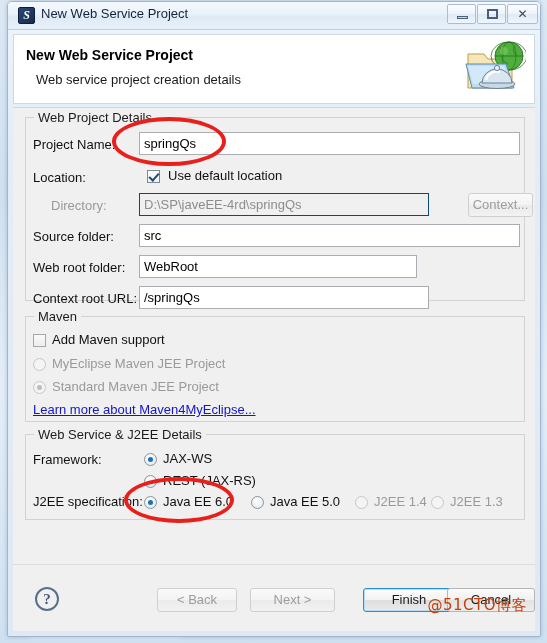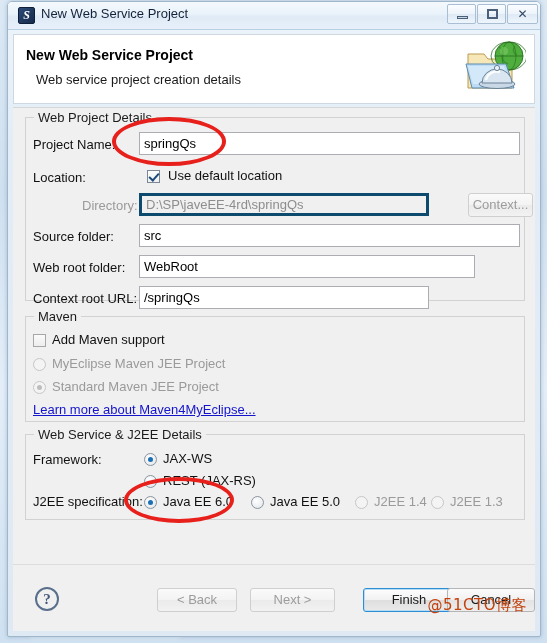--- a/index.html
+++ b/index.html
@@ -184,21 +184,21 @@
     font-family: "Liberation Sans", sans-serif;
     font-size: 13px;
     color: #000;
     padding: 0 4px;
     height: 23px;
     line-height: 21px;
     outline: none;
   }
   .tf.readonly {
     background: #f0f0f0;
-    border: 3px solid #0c4a6e;
+    border: 1px solid #0c4a6e;
     color: #8d8d8d;
   }
 
   .btn {
     position: absolute;
     box-sizing: border-box;
     border: 1px solid #b5b5b5;
     border-radius: 3px;
     background: linear-gradient(180deg,#fbfbfb 0%,#f1f1f1 48%,#e3e3e3 52%,#ededed 100%);
     font-family: "Liberation Sans", sans-serif;
@@ -368,29 +368,29 @@
       <span class="group-title">Web Project Details</span>
     </div>
 
     <span class="lbl" style="left:20px;top:29px;">Project Name:</span>
     <input class="tf" style="left: 126px; top: 24px; width: 381px;" value="springQs">
 
     <span class="lbl" style="left:20px;top:62px;">Location:</span>
     <span class="cb checked" style="left:134px;top:62px;"></span>
     <span class="lbl" style="left:155px;top:60px;">Use default location</span>
 
-    <span class="lbl dim" style="left:38px;top:90px;margin-left:31px;">Directory:</span>
+    <span class="lbl dim" style="left:38px;top:90px;">Directory:</span>
     <input class="tf readonly" style="left: 126px; top: 85px; width: 290px;" readonly="" value="D:\SP\javeEE-4rd\springQs">
     <div class="btn disabled" style="left:455px;top:85px;width:65px;">Context...</div>
 
     <span class="lbl" style="left:20px;top:121px;">Source folder:</span>
     <input class="tf" style="left: 126px; top: 116px; width: 381px;" value="src">
 
     <span class="lbl" style="left:20px;top:152px;">Web root folder:</span>
-    <input class="tf" style="left: 126px; top: 147px; width: 336px;" value="WebRoot">
+    <input class="tf" style="left: 126px; top: 147px; width: 278px;" value="WebRoot">
 
     <span class="lbl" style="left:20px;top:183px;">Context root URL:</span>
     <input class="tf" style="left: 126px; top: 178px; width: 290px;" value="/springQs">
 
     <div class="group" style="left:12px;top:208px;width:500px;height:106px;">
       <span class="group-title">Maven</span>
     </div>
 
     <span class="cb unchecked" style="left:20px;top:226px;"></span>
     <span class="lbl" style="left:39px;top:224px;">Add Maven support</span>

